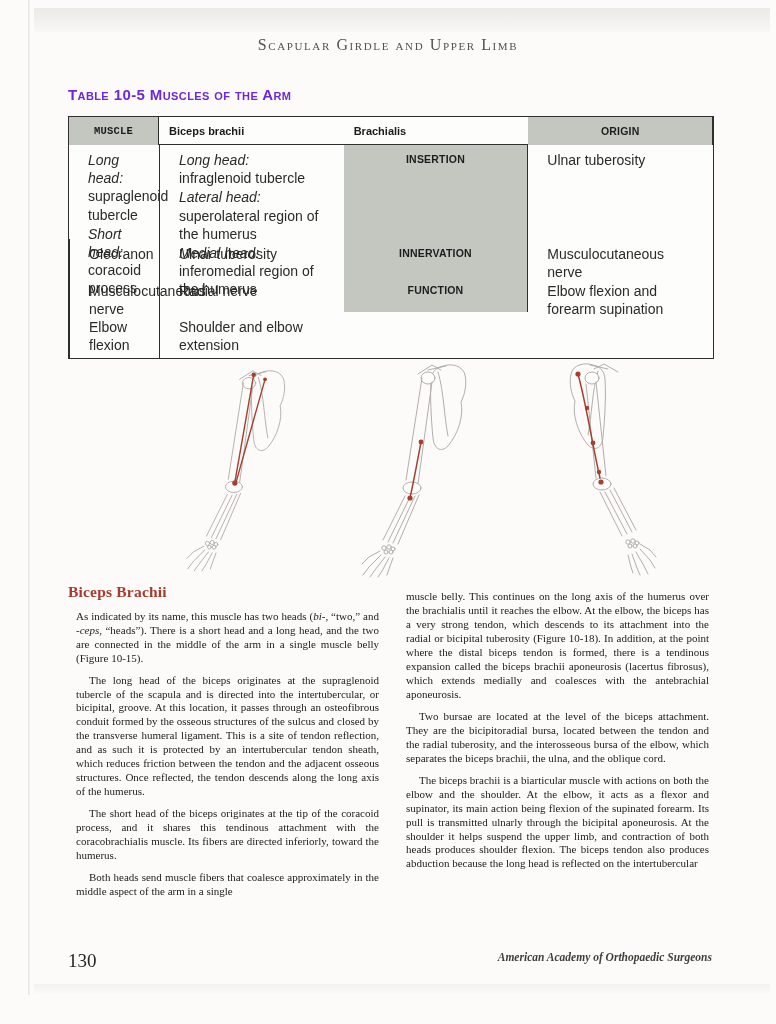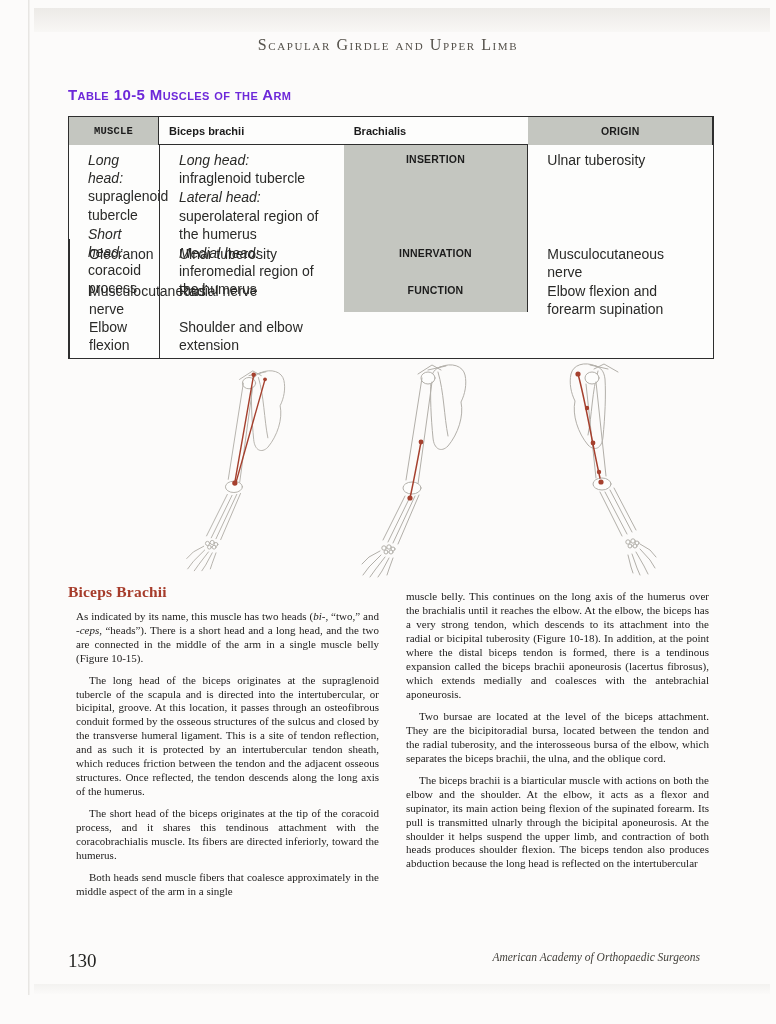--- a/index.html
+++ b/index.html
@@ -43,21 +43,21 @@
     text-align:justify;color:#222120;}
   .col.left{left:68px;}
   .col.right{left:398px;}
   .col p{margin:8px;}
   .col p.ind{text-indent:13px;}
   .col i{font-style:italic;}
   .muscle-heading{font-size:15.5px;font-weight:bold;color:var(--heading-red);
     margin:0 0 3px 0;letter-spacing:.2px;}
 
   .footer-left{position:absolute;top:950px;left:68px;font-size:19px;color:#242422;}
-  .footer-right{position:absolute;top:951px;right:76px;font-size:11.5px;font-style:italic;color:#403e38;}
+  .footer-right{position:absolute;top:951px;right:64px;font-size:11.5px;font-style:italic;color:#403e38;font-weight:bold;}
 </style>
 </head>
 <body>
 
 <div class="page">
   <div class="scanband"></div>
   <div class="scanband2"></div>
   <div class="edge"></div>
 
   <div class="running-head">Scapular Girdle and Upper Limb</div>

